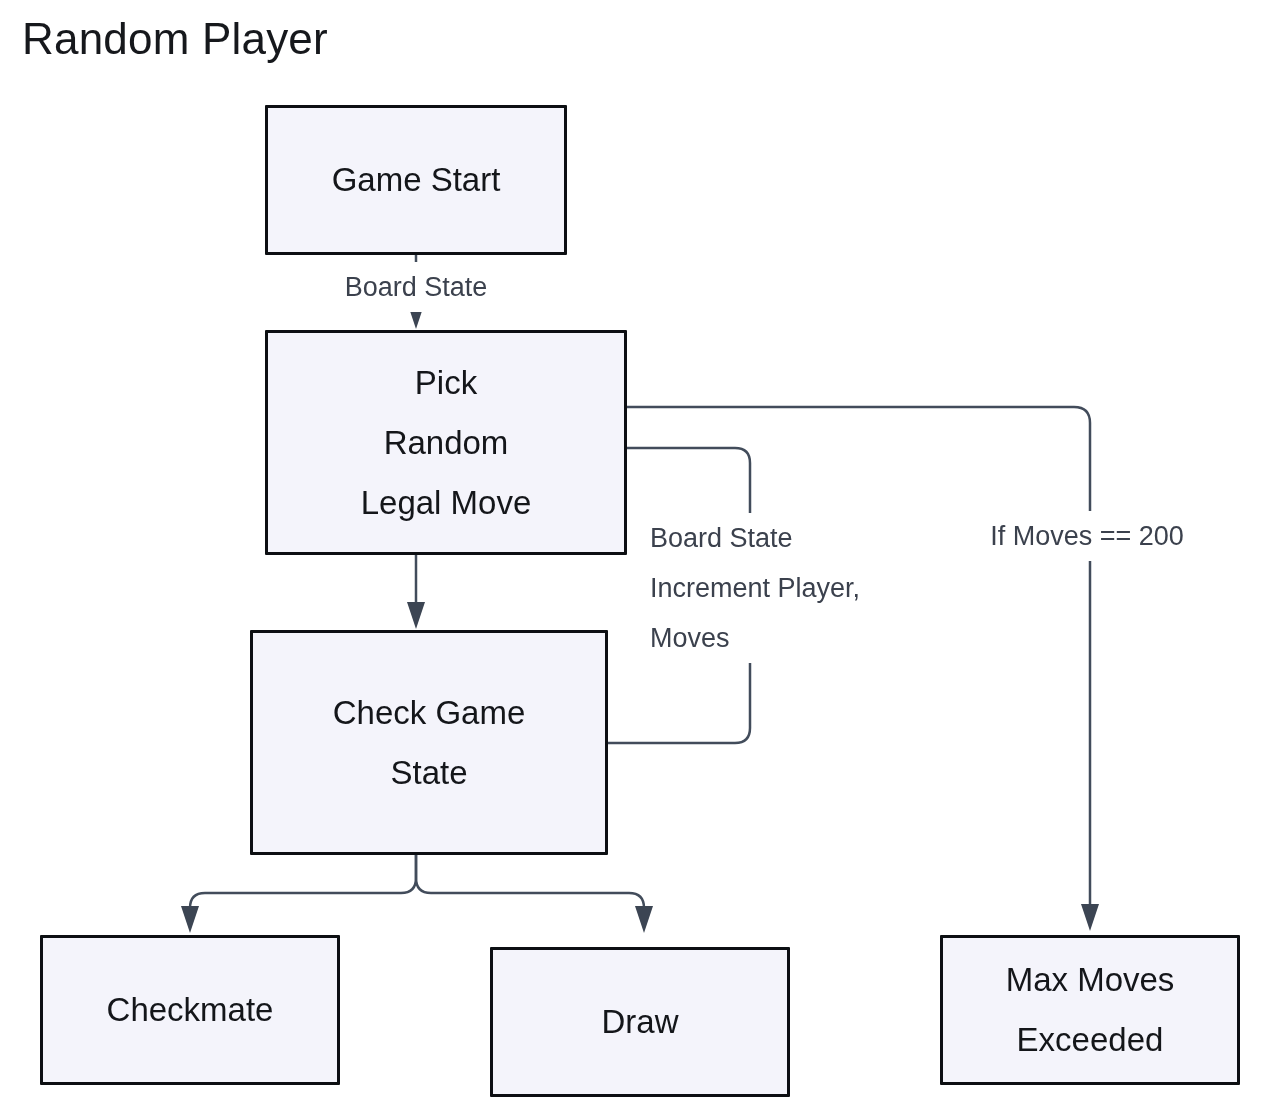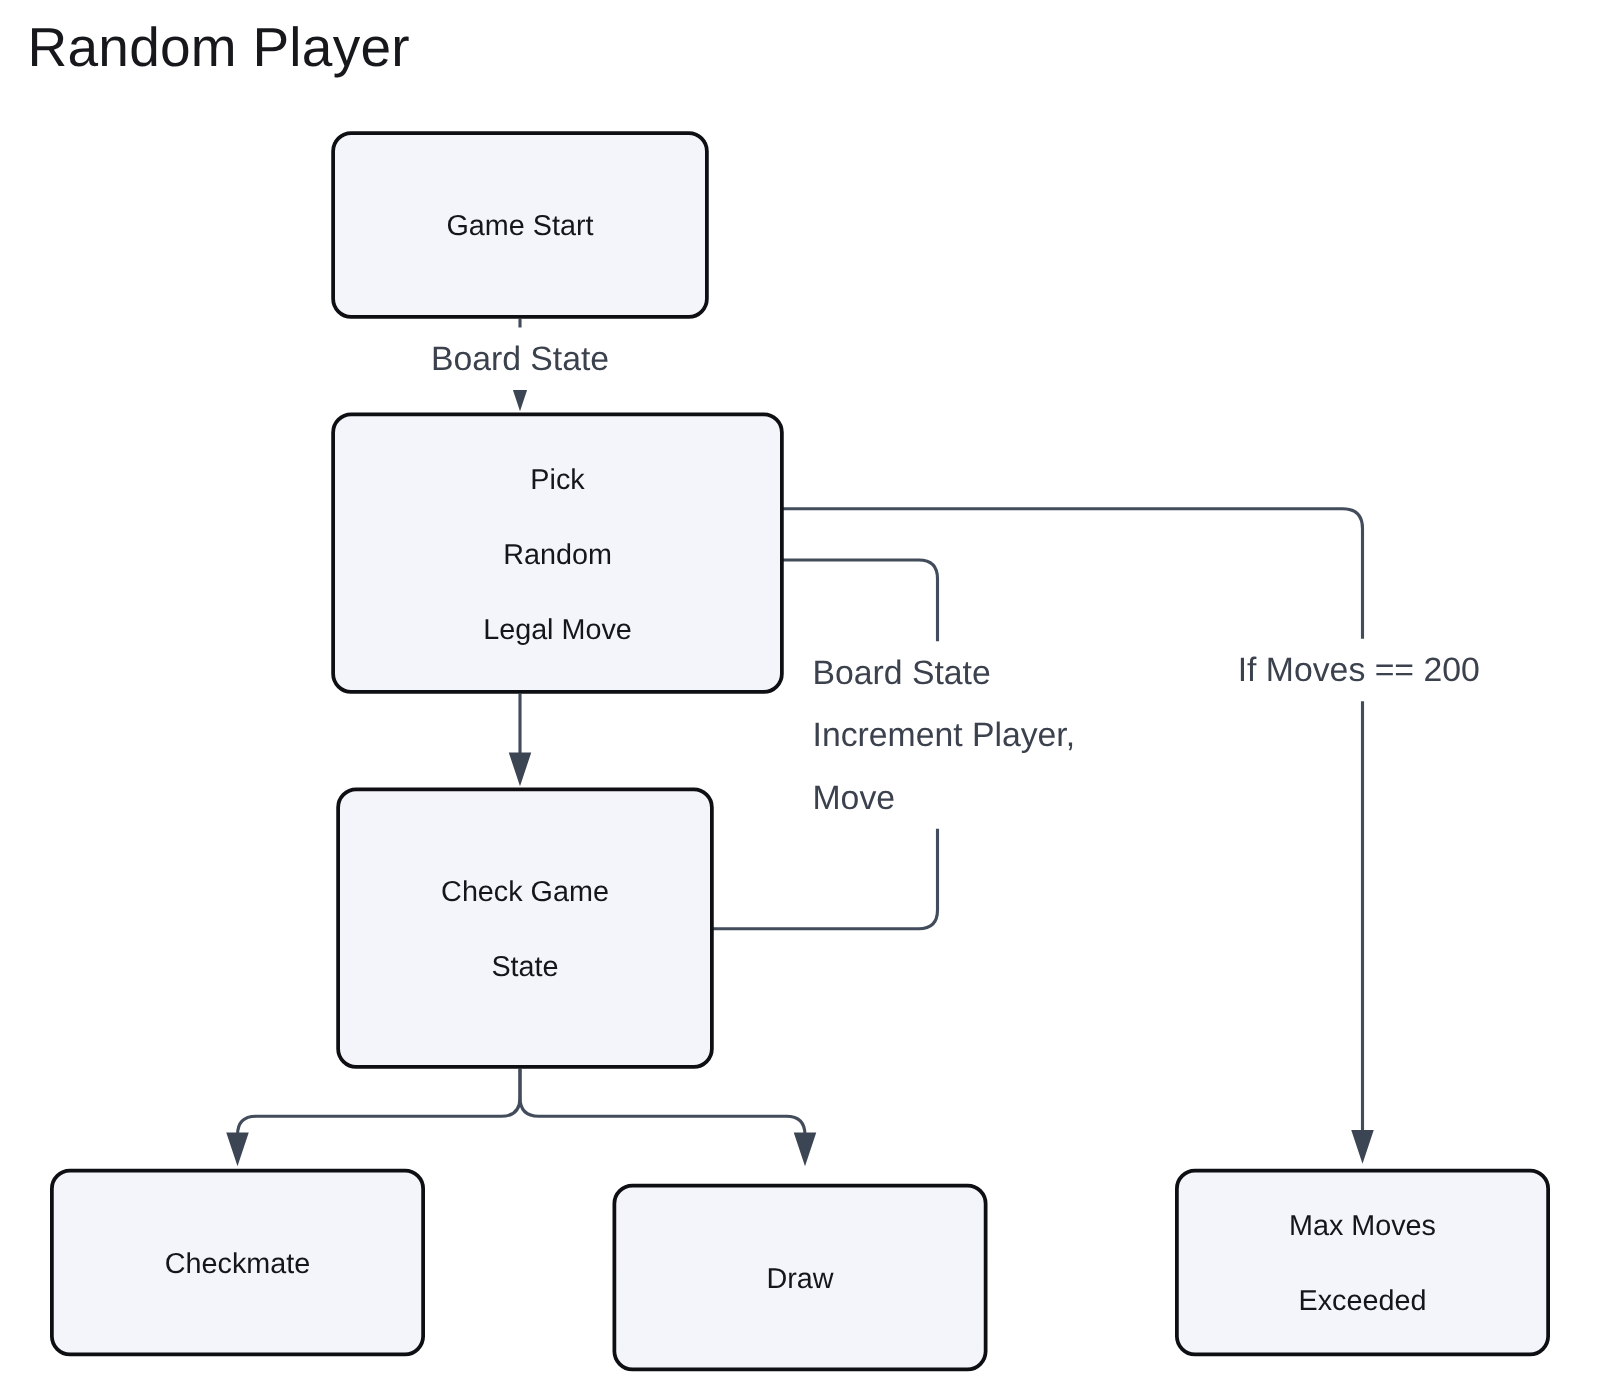--- a/index.html
+++ b/index.html
@@ -25,24 +25,24 @@
     font-size:44px;font-weight:500;color:#16181c;
     letter-spacing:0.2px;
   }
   svg.edges{position:absolute;left:0;top:0;width:1279px;height:1119px;}
   .edge-path{fill:none;stroke:var(--edge-line);stroke-width:2.5px;}
   .arrowhead{fill:var(--arrowhead);stroke:none;}
   .node{
     position:absolute;
     background:var(--node-fill);
     border:3.5px solid var(--node-border);
-    border-radius:16px;
+    border-radius:1px;
     display:flex;flex-direction:column;align-items:center;justify-content:center;
     color:var(--node-text);
-    font-size:23px;line-height:60px;
+    font-size:33px;line-height:60px;
     text-align:center;
   }
   .edge-label{
     position:absolute;
     background:var(--bg);
     color:var(--edge-label-text);
     font-size:27px;font-weight:400;line-height:50px;
     white-space:nowrap;
     padding:0 10px;
   }
@@ -79,21 +79,21 @@
   <div class="node" style="left:265px;top:105px;width:302px;height:150px;">
     <span>Game Start</span>
   </div>
 
   <div class="node" style="left:265px;top:330px;width:362px;height:225px;">
     <span>Pick</span>
     <span>Random</span>
     <span>Legal Move</span>
   </div>
 
-  <div class="node" style="left:269px;top:630px;width:302px;height:225px;">
+  <div class="node" style="left:250px;top:630px;width:358px;height:225px;">
     <span>Check Game</span>
     <span>State</span>
   </div>
 
   <div class="node" style="left:40px;top:935px;width:300px;height:150px;">
     <span>Checkmate</span>
   </div>
 
   <div class="node" style="left:490px;top:935px;width:300px;height:150px;margin-top:12px;">
     <span>Draw</span>
@@ -104,16 +104,16 @@
     <span>Exceeded</span>
   </div>
 
   <div class="edge-label centered" style="left:416px;top:287px;">Board State</div>
 
   <div class="edge-label centered" style="left:1087px;top:536px;">If Moves == 200</div>
 
   <div class="edge-label" style="left:640px;top:513px;text-align:left;">
     <div>Board State</div>
     <div>Increment Player,</div>
-    <div>Move</div>
+    <div>Moves</div>
   </div>
 
 </div>
 
 </body></html>

